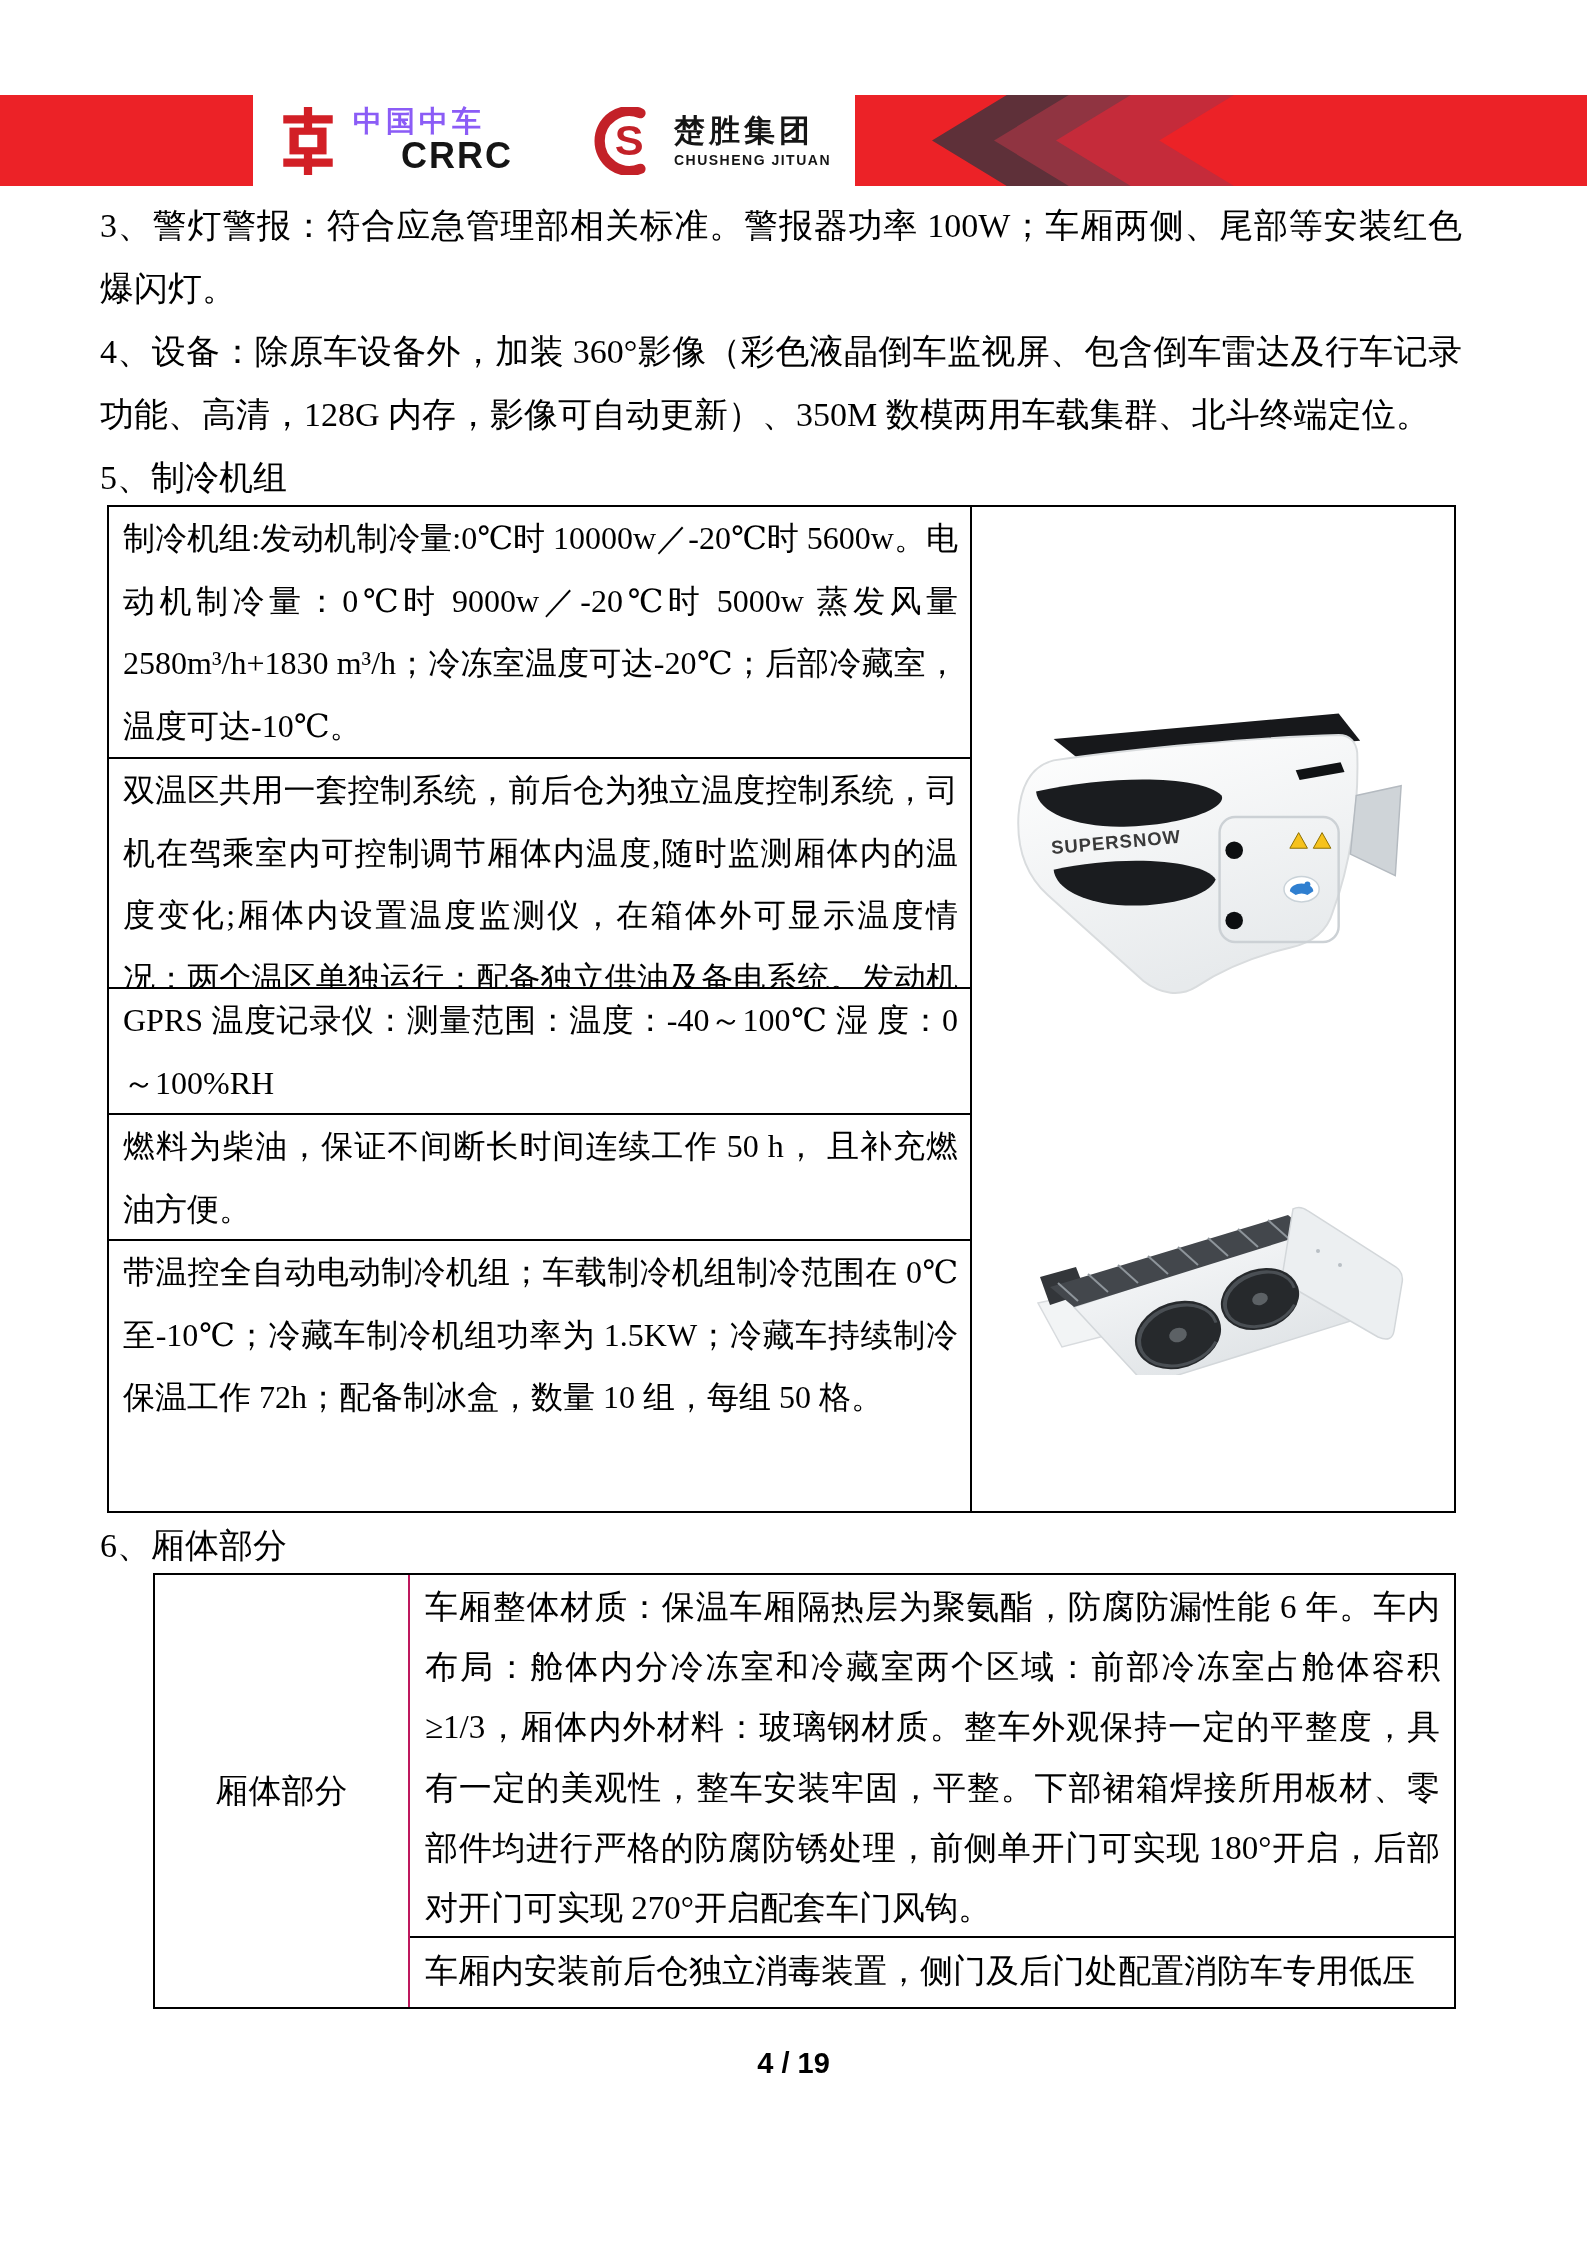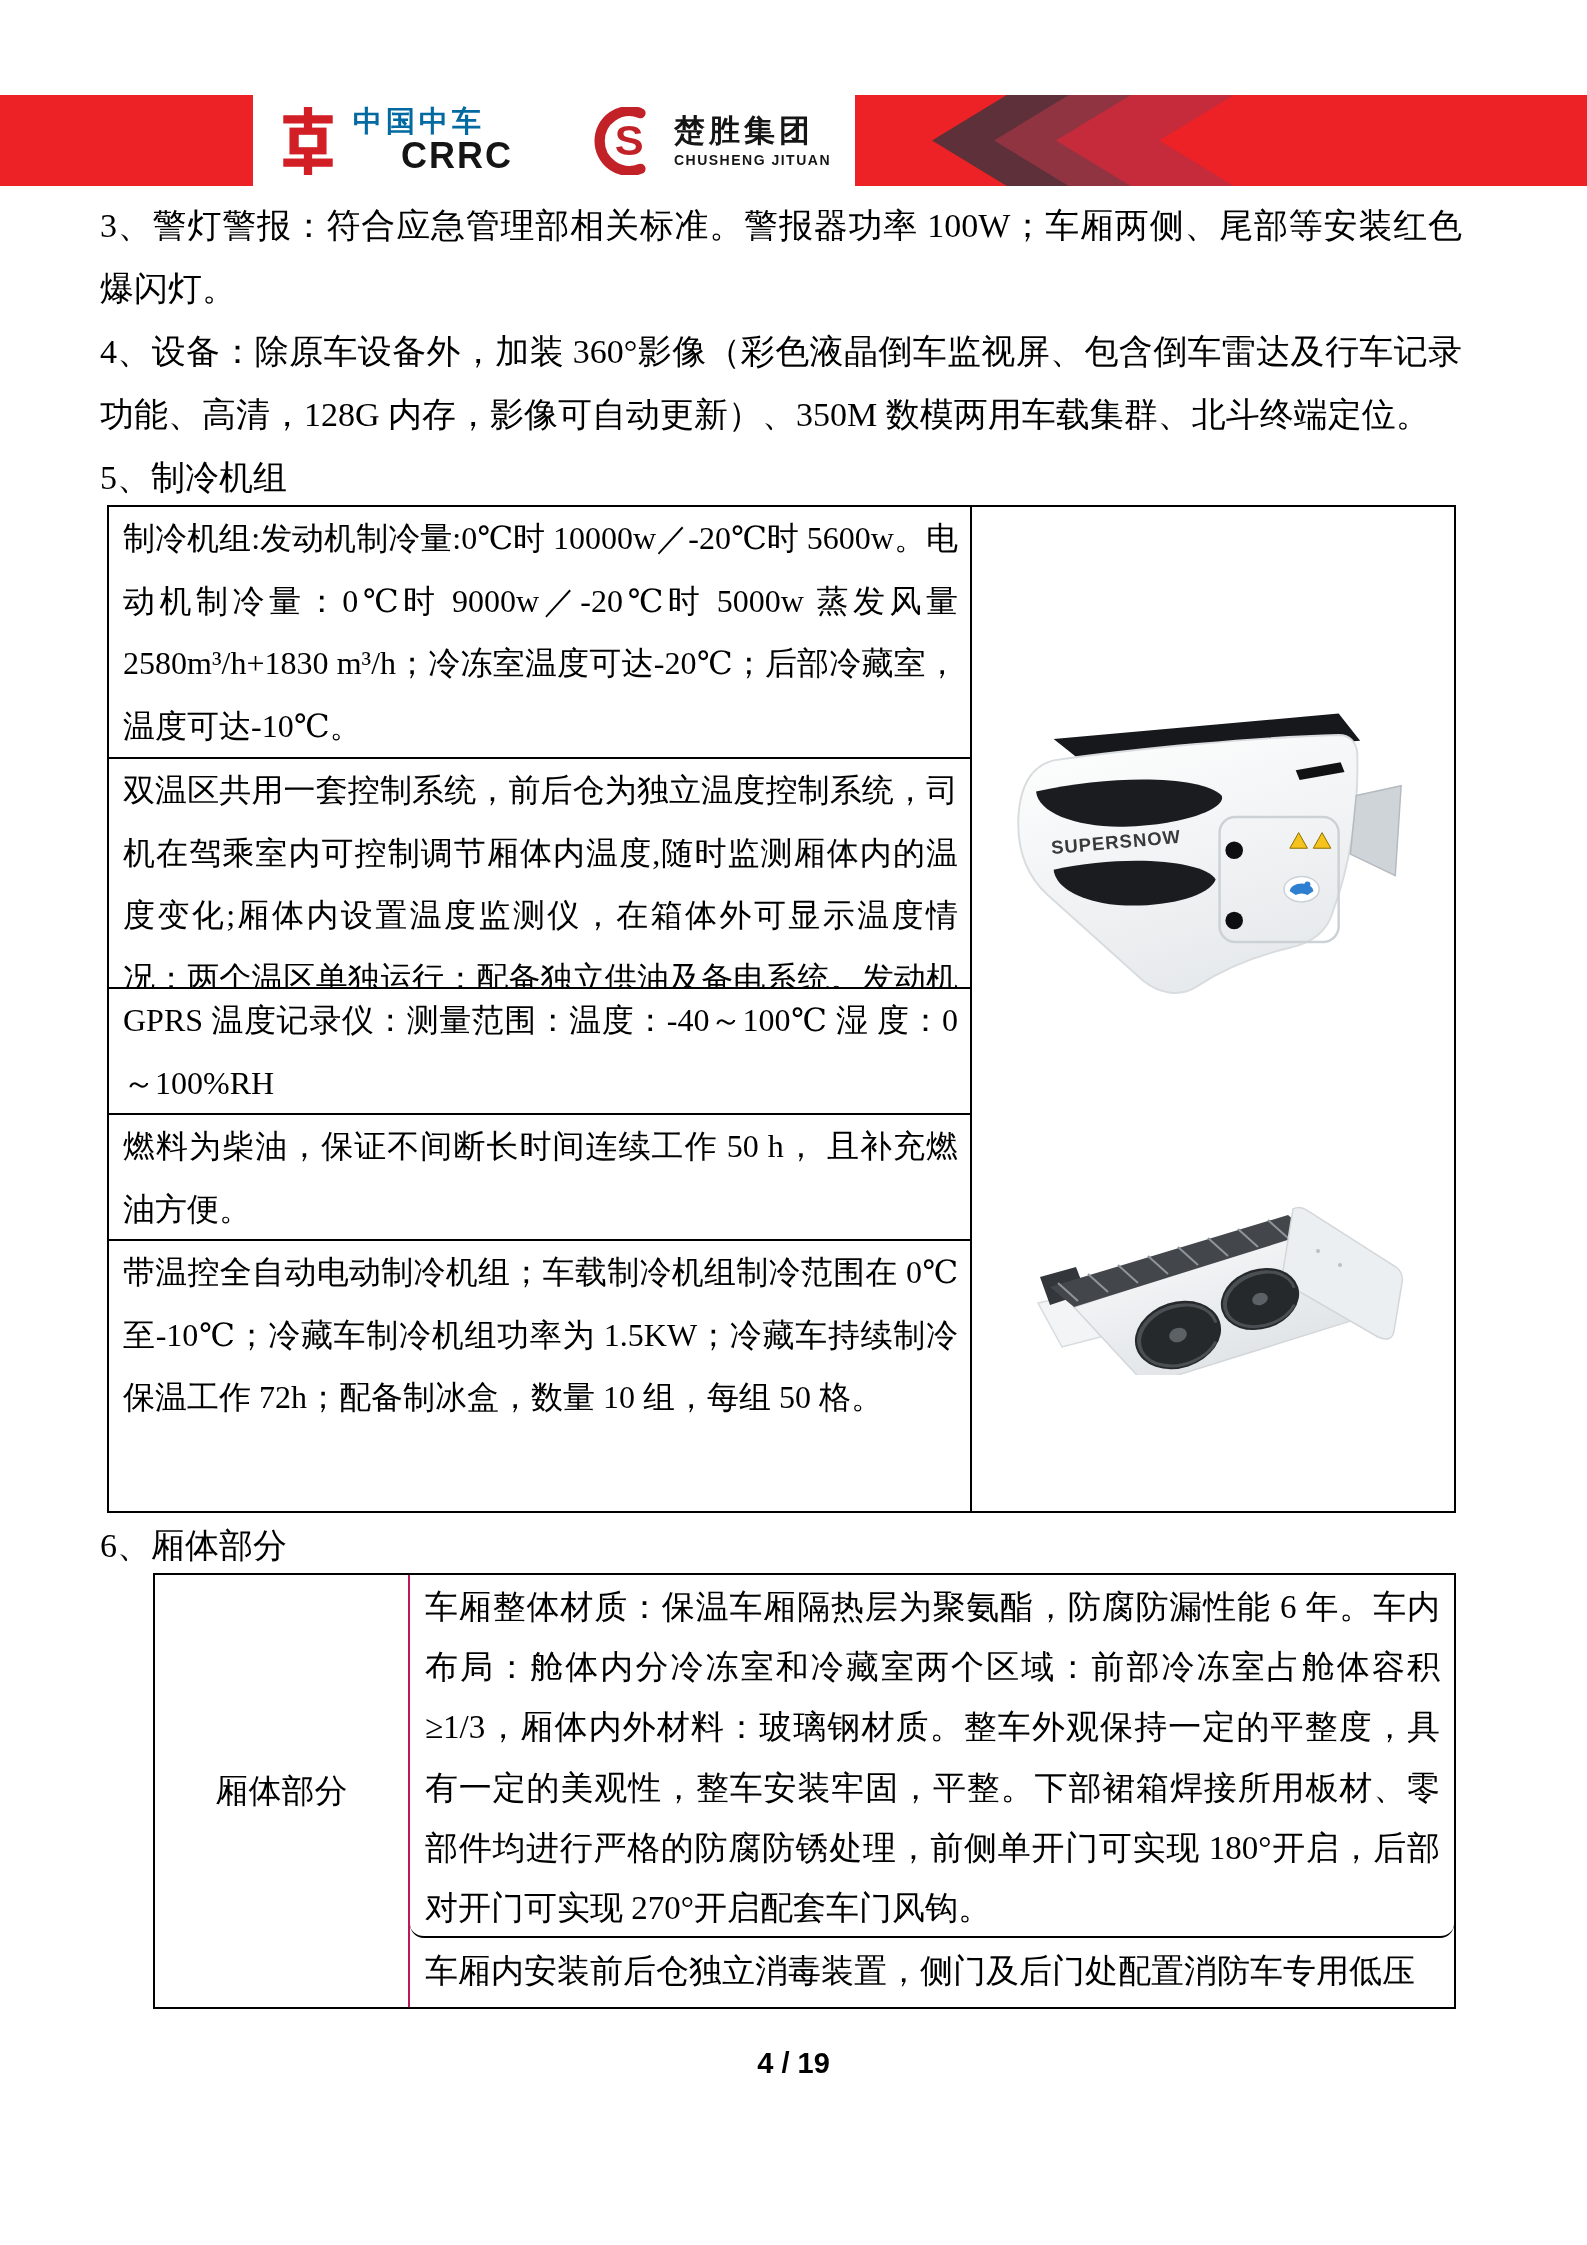--- a/index.html
+++ b/index.html
@@ -9,21 +9,21 @@
     font-family:"Liberation Serif","DejaVu Serif",serif;color:#000;
   }
   
   .band{position:absolute;left:0;top:95px;width:1587px;height:91px;background:#ec2227;}
   .logo-box{
     position:absolute;left:253px;top:0;width:602px;height:91px;background:#ffffff;
     display:flex;align-items:center;justify-content:space-between;padding:0 24px;box-sizing:border-box;
   }
   .logo-group{display:flex;align-items:center;gap:14px;}
   .logo-text{display:flex;flex-direction:column;justify-content:center;line-height:1;}
-  .crrc-cn{font-family:"Liberation Sans",sans-serif;font-weight:bold;font-size:29px;letter-spacing:4px;color:#0369a1;}
+  .crrc-cn{font-family:"Liberation Sans",sans-serif;font-weight:bold;font-size:29px;letter-spacing:4px;color:#8b5cf6;}
   .crrc-en{font-family:"Liberation Sans",sans-serif;font-weight:bold;font-size:36px;letter-spacing:2px;color:#151515;margin-top:2px;margin-left:48px;}
   .cs-cn{font-family:"Liberation Sans",sans-serif;font-weight:bold;font-size:31px;letter-spacing:4px;color:#151515;}
   .cs-en{font-family:"Liberation Sans",sans-serif;font-weight:bold;font-size:14px;letter-spacing:1.5px;color:#151515;margin-top:7px;}
   .chevrons{position:absolute;right:0;top:0;width:740px;height:91px;overflow:hidden;}
   .chev{position:absolute;top:0;height:91px;width:178px;
         clip-path:polygon(100% 0,42% 0,0 50%,42% 100%,100% 100%,58% 50%);}
   .chev1{left:85px;background:#5e3039;}
   .chev2{left:147px;background:#903441;}
   .chev3{left:209px;background:#c52b3a;}
   
@@ -37,21 +37,21 @@
   .t1 .r1{height:252px;} .t1 .r2{height:230px;} .t1 .r3{height:126px;} .t1 .r4{height:126px;}
   .t1 .r5{height:186px;border-bottom:none;}
   .t1-images{position:absolute;left:863px;right:0;top:0;bottom:0;}
   .photo{position:absolute;}
   
   .t2{position:absolute;left:153px;top:1573px;width:1303px;height:436px;border:2px solid #000;box-sizing:border-box;}
   .t2-label{position:absolute;left:0;top:0;bottom:0;width:253px;border-right:2px solid #be185d;
             display:flex;align-items:center;justify-content:center;font-size:33px;}
   .t2-cells{position:absolute;left:255px;right:0;top:0;bottom:0;}
   .t2 .cell1{box-sizing:border-box;height:363px;border-bottom:2px solid #000;padding:2px 14px 0 15px;
-             font-size:33px;line-height:60.2px;text-align:justify;overflow:hidden;border-radius:14px;}
+             font-size:33px;line-height:60.2px;text-align:justify;overflow:hidden;}
   .t2 .cell2{box-sizing:border-box;height:67px;padding:3px 14px 0 15px;
              font-size:33px;line-height:60px;overflow:hidden;}
   
   .footer{position:absolute;left:0;top:2047px;width:1587px;text-align:center;
           font-family:"Liberation Sans",sans-serif;font-weight:bold;font-size:29px;color:#000;}
   .svgtext{font-family:"Liberation Sans",sans-serif;font-weight:bold;}
 </style>
 </head>
 <body>
 

